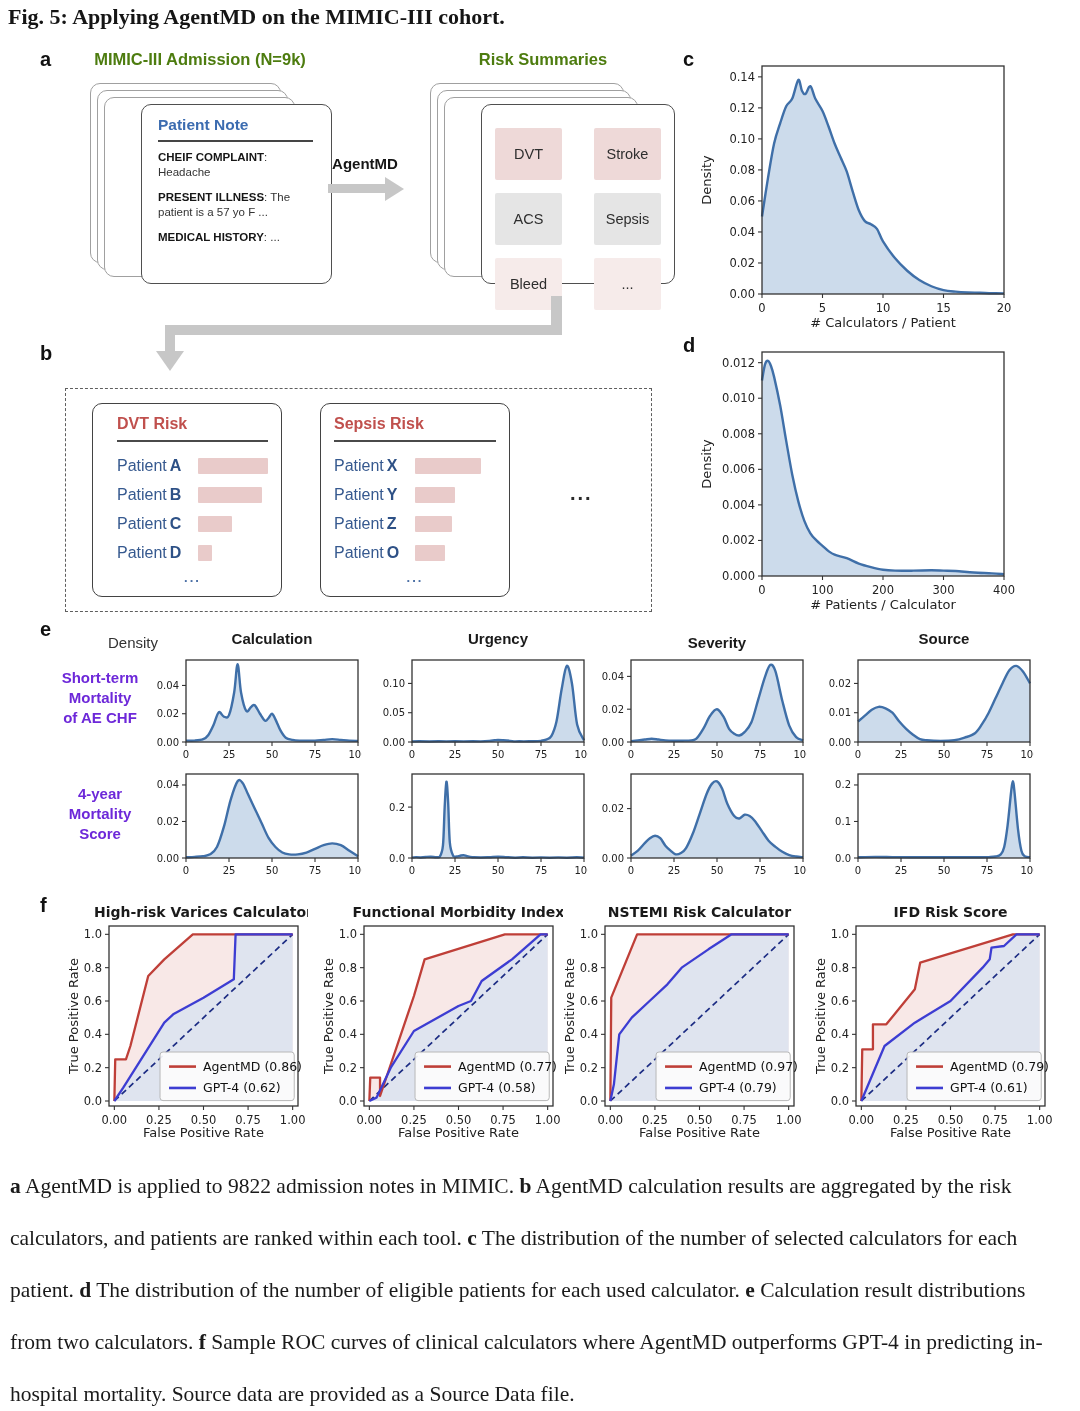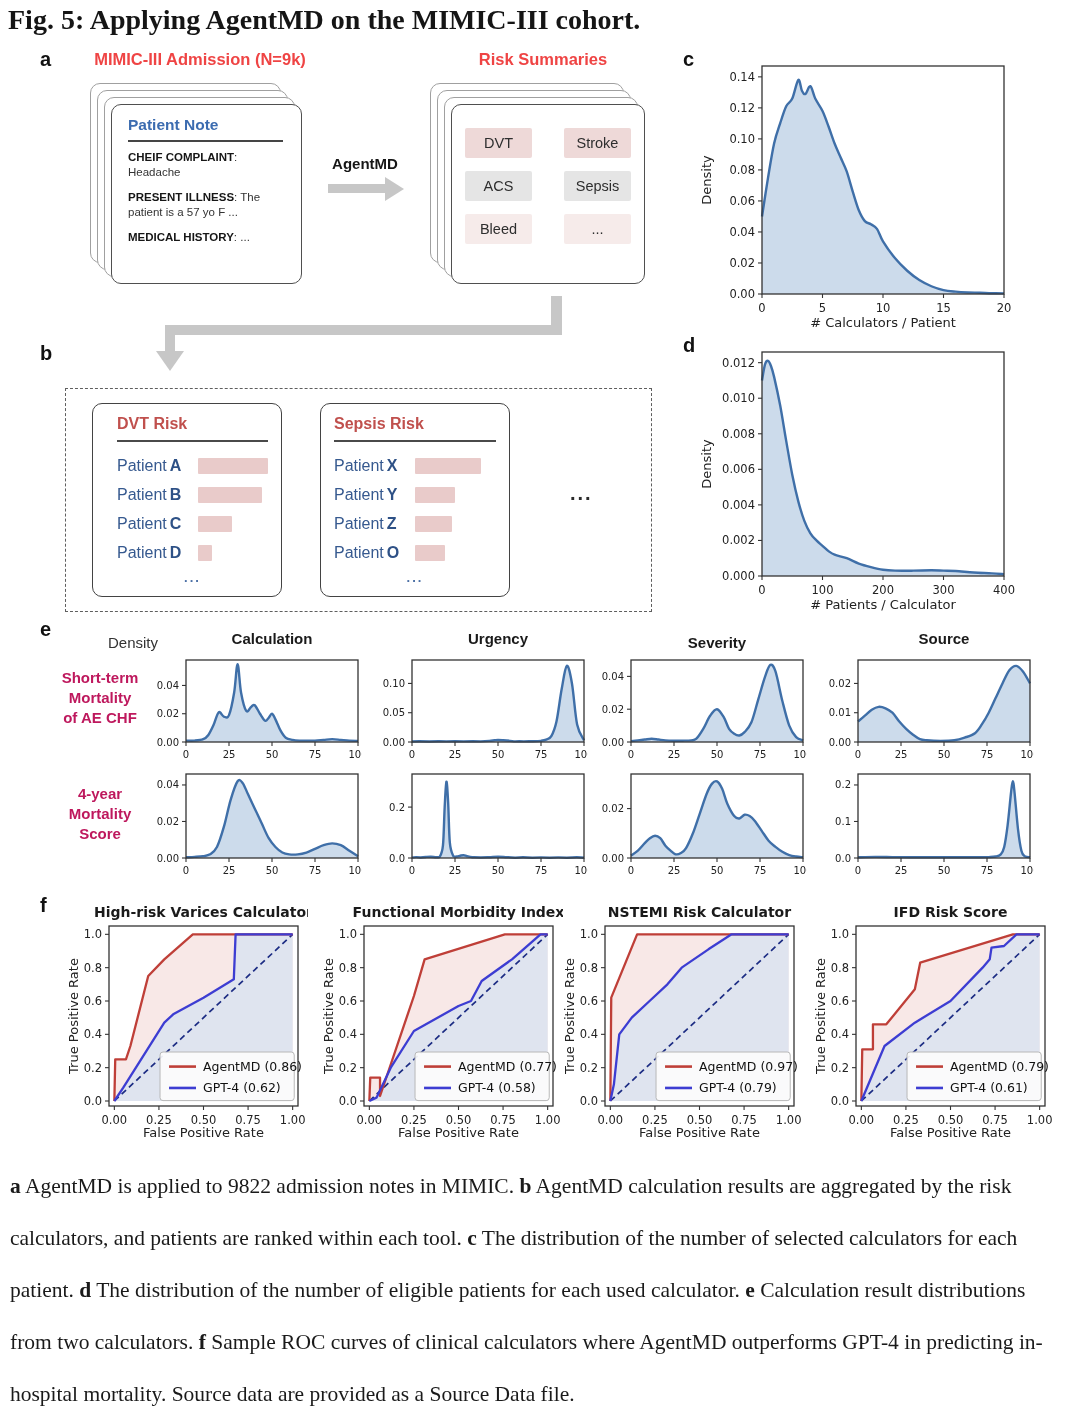--- a/index.html
+++ b/index.html
@@ -1,49 +1,49 @@
 <!DOCTYPE html>
 <html><head>
 <meta charset="utf-8">
 <style>
   html,body{margin:0;padding:0;background:#fff;}
   #fig{position:relative;width:1080px;height:1411px;background:#fff;font-family:"Liberation Sans",sans-serif;overflow:hidden;}
   .plabel{position:absolute;font-size:20px;font-weight:700;color:#111;font-family:"Liberation Sans",sans-serif;}
-  .figtitle{position:absolute;left:8px;top:4px;font-family:"Liberation Serif",serif;font-weight:700;font-size:28px;color:#151515;}
-  .hdg{position:absolute;font-weight:700;font-size:16.5px;color:#ef4444;text-align:center;}
+  .figtitle{position:absolute;left:8px;top:4px;font-family:"Liberation Serif",serif;font-weight:700;font-size:22px;color:#151515;}
+  .hdg{position:absolute;font-weight:700;font-size:16.5px;color:#4d7c0f;text-align:center;}
   .stackpage{position:absolute;background:#fff;border:1.6px solid #a0a0a0;border-radius:10px;}
-  .stackfront{border-color:#4f4f4f;}
+  .stackfront{border-color:#4f4f4f;margin-left:30px;}
   .notebody{position:absolute;left:0;top:0;right:0;padding:11px 12px 0 16px;}
   .notetitle{font-size:15.5px;font-weight:700;color:#3c6cb0;}
   .notehr{border:none;border-top:2px solid #454545;margin:6px 6px 8px 0;}
   .nline{font-size:11.5px;color:#333;line-height:14.5px;}
   .nline b{color:#161616;}
   .ngap{margin-top:11px;}
   .arrowlabel{position:absolute;font-weight:700;font-size:15px;color:#161616;text-align:center;}
   .shaft{position:absolute;background:#c7c7c7;}
   .ahead-right{position:absolute;width:0;height:0;border-top:12px solid transparent;border-bottom:12px solid transparent;border-left:19px solid #c7c7c7;}
   .ahead-down{position:absolute;width:0;height:0;border-left:14px solid transparent;border-right:14px solid transparent;border-top:20px solid #c7c7c7;}
   .chipgrid{position:absolute;left:0;top:0;right:0;padding:23px 13px 0 13px;display:grid;grid-template-columns:1fr 1fr;column-gap:32px;row-gap:13px;}
-  .chip{height:30px;display:flex;align-items:center;justify-content:center;font-size:14.5px;color:#2e2e2e;border-radius:2px;}
+  .chip{height:52px;display:flex;align-items:center;justify-content:center;font-size:14.5px;color:#2e2e2e;border-radius:2px;}
   .chip.r1{background:#eed9d8;}
   .chip.r2{background:#e5e5e5;}
   .chip.r3{background:#f6ebea;}
   .dashedbox{position:absolute;border:1.6px dashed #5f5f5f;}
   .riskcard{position:absolute;background:#fff;border:1.7px solid #434343;border-radius:10px;padding:11px 13px 0 13px;box-sizing:border-box;}
   .risktitle{font-size:16px;font-weight:700;color:#c0504d;}
   .riskhr{border:none;border-top:2px solid #4a4a4a;margin:7px 0 9px 0;}
   .prow{display:flex;align-items:center;height:29px;}
   .pname{width:81px;font-size:16px;color:#36598f;flex:none;}
   .pname b{margin-left:3px;color:#2e5186;}
   .bar{height:16px;background:#e9cbca;border-radius:1px;}
   .cardell{text-align:center;color:#4a6fa5;font-weight:700;font-size:13px;letter-spacing:2px;margin-top:3px;}
   .outerell{position:absolute;font-size:20px;font-weight:700;color:#2b2b2b;letter-spacing:2px;}
   .chart{position:absolute;}
   .ecoltitle{position:absolute;width:172px;text-align:center;font-weight:700;font-size:15px;color:#1a1a1a;}
-  .erowlabel{position:absolute;width:148px;text-align:center;font-weight:700;font-size:15px;color:#be185d;line-height:20px;}
+  .erowlabel{position:absolute;width:148px;text-align:center;font-weight:700;font-size:15px;color:#6d28d9;line-height:20px;}
   .edensity{position:absolute;font-size:15px;color:#333;}
   .caption{position:absolute;left:10px;top:1160px;width:1062px;font-family:"Liberation Serif",serif;font-size:21.5px;line-height:52px;color:#1a1a1a;}
   .caption b{font-weight:700;}
 </style>
 </head>
 <body>
 
 <div id="fig">
 
   <div class="figtitle">Fig. 5: Applying AgentMD on the MIMIC-III cohort.</div>

